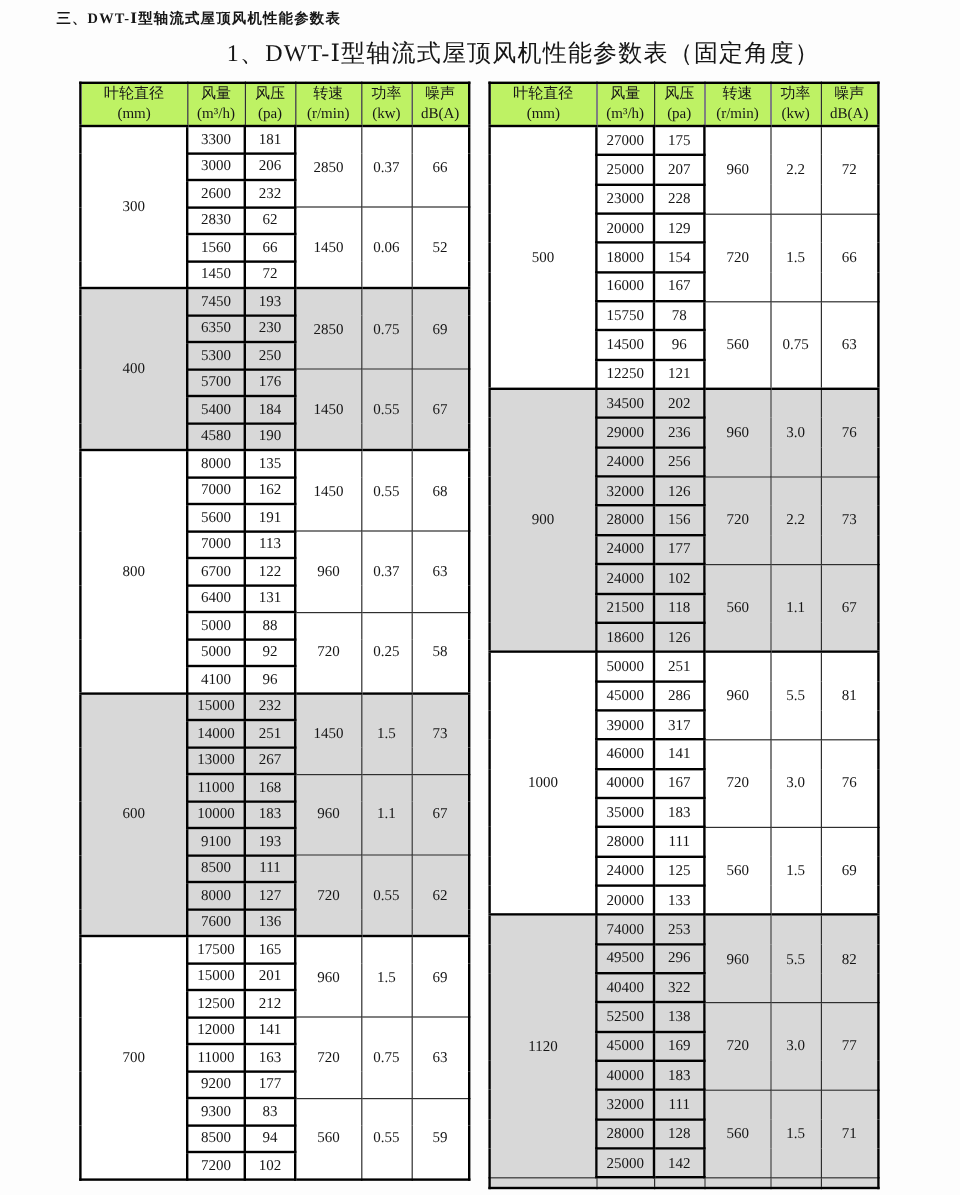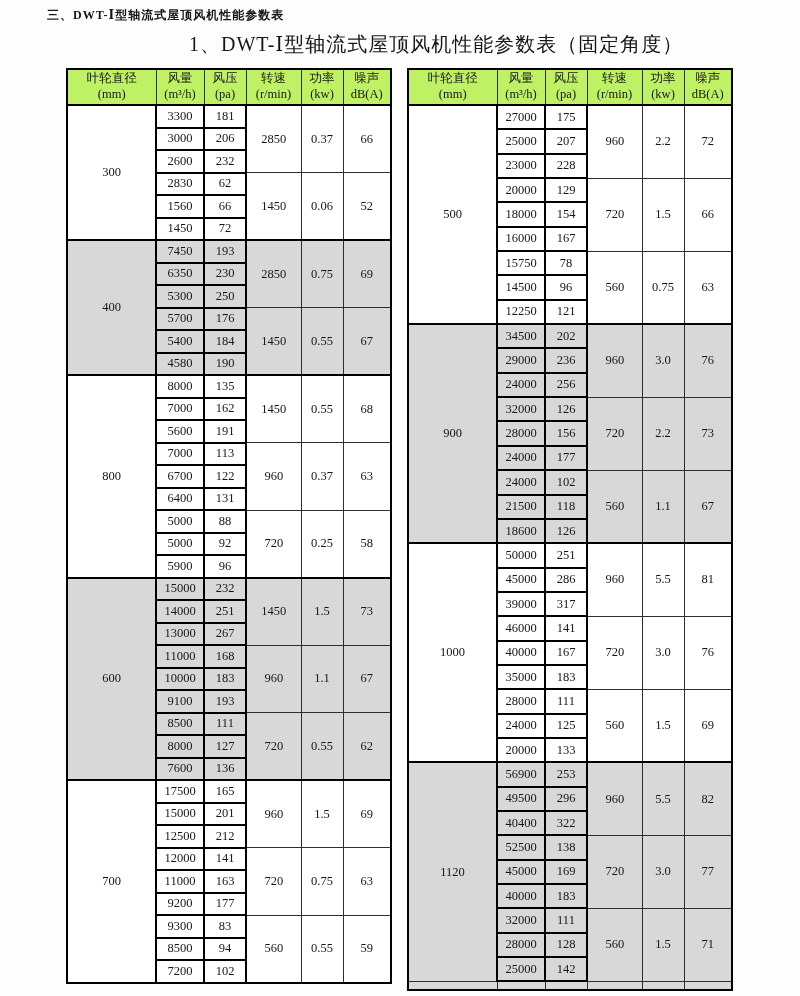--- a/index.html
+++ b/index.html
@@ -205,21 +205,21 @@
             <td class="fp">88</td>
             <td rowspan="3">720</td>
             <td rowspan="3">0.25</td>
             <td rowspan="3">58</td>
           </tr>
           <tr>
             <td class="fp">5000</td>
             <td class="fp">92</td>
           </tr>
           <tr>
-            <td class="fp">5900</td>
+            <td class="fp">4100</td>
             <td class="fp">96</td>
           </tr>
           <tr class="shaded group-start">
             <td rowspan="9" class="diameter">600</td>
             <td class="fp">15000</td>
             <td class="fp">232</td>
             <td rowspan="3">1450</td>
             <td rowspan="3">1.5</td>
             <td rowspan="3">73</td>
           </tr>
@@ -480,21 +480,21 @@
           <tr>
             <td class="fp">24000</td>
             <td class="fp">125</td>
           </tr>
           <tr>
             <td class="fp">20000</td>
             <td class="fp">133</td>
           </tr>
           <tr class="shaded group-start">
             <td rowspan="9" class="diameter">1120</td>
-            <td class="fp">56900</td>
+            <td class="fp">74000</td>
             <td class="fp">253</td>
             <td rowspan="3">960</td>
             <td rowspan="3">5.5</td>
             <td rowspan="3">82</td>
           </tr>
           <tr class="shaded">
             <td class="fp">49500</td>
             <td class="fp">296</td>
           </tr>
           <tr class="shaded">

